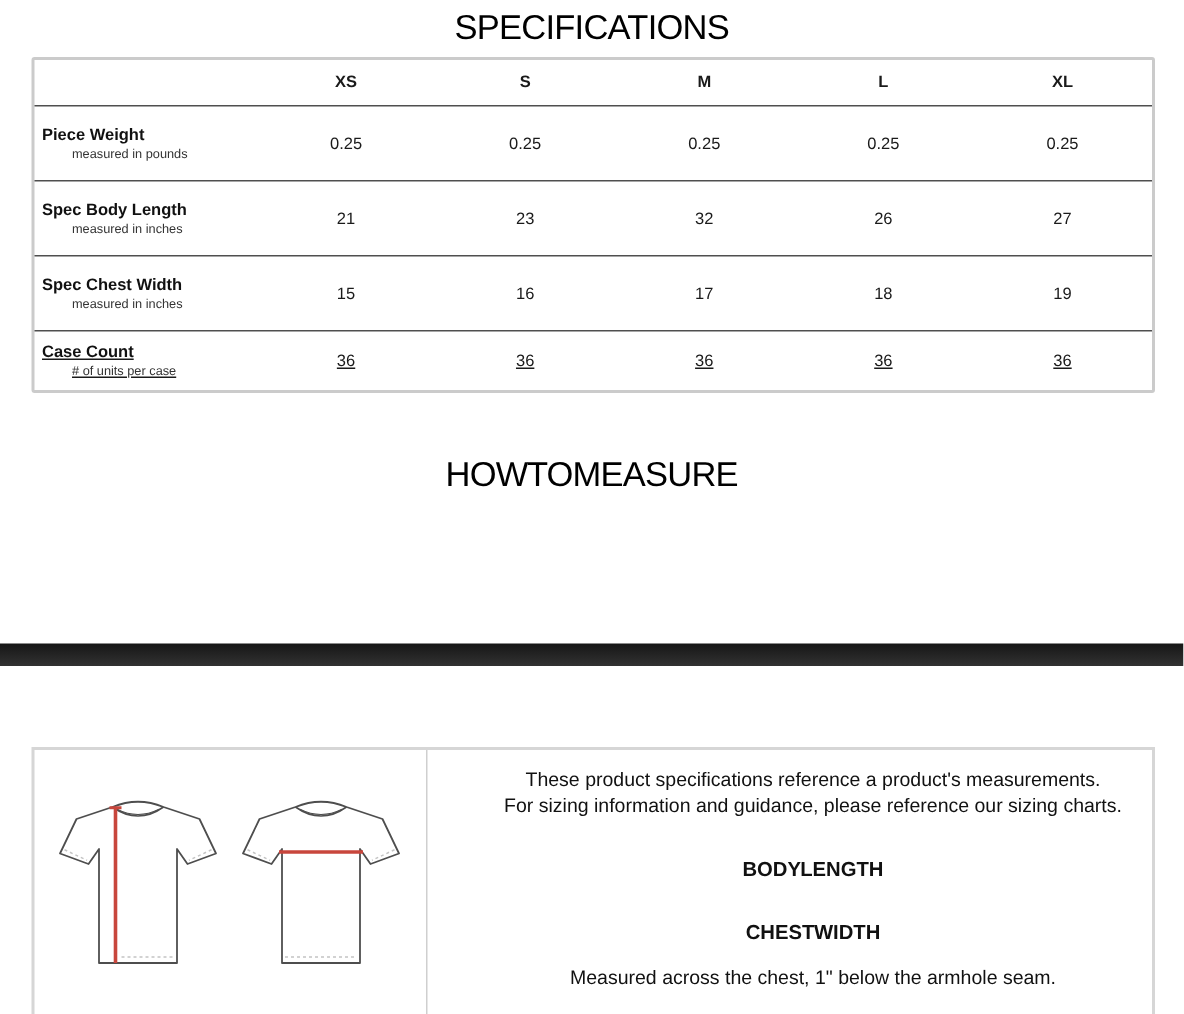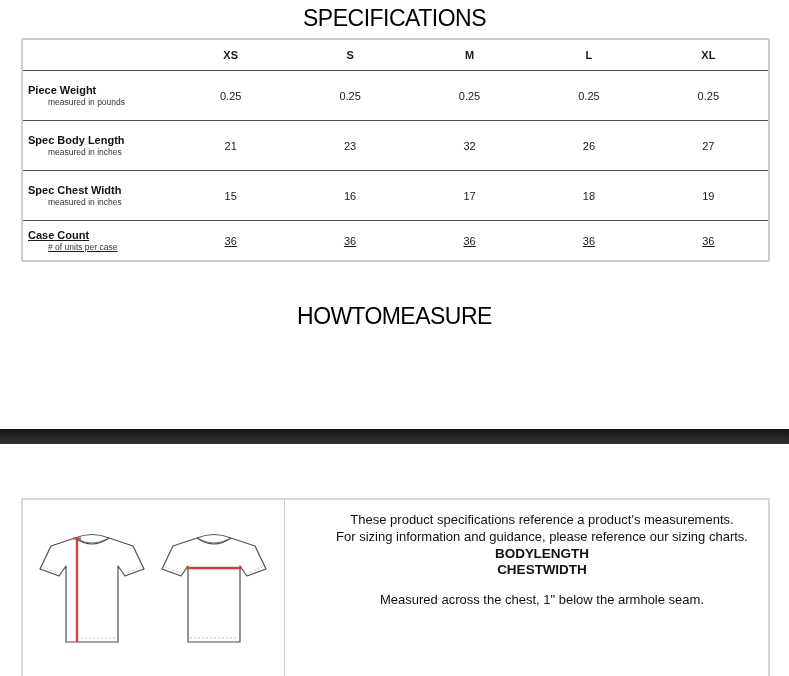--- a/index.html
+++ b/index.html
@@ -47,21 +47,21 @@
   .diagram-panel {
     width:262px; border-right:1px solid #cfcfcf; box-sizing:border-box;
     display:flex; align-items:center; justify-content:center;
   }
   .text-panel {
     flex:1; text-align:center; font-size:13px; color:#111;
     padding:11px 12px 0 12px; box-sizing:border-box;
   }
   .intro-line { line-height:17px; white-space:nowrap; }
   .measure-heading {
-    font-weight:bold; font-size:13.5px; margin-top:1px; word-spacing:-4px;
+    font-weight:bold; font-size:13.5px; margin-top:27px; word-spacing:-4px;
   }
   .measure-desc { margin:14px auto 0; line-height:17px; max-width:470px; }
 </style>
 </head>
 <body>
 
 <div class="big-title" id="spec-title">SPECIFICATIONS</div>
 
 <div class="spec-table">
   <div class="t-row t-head">

